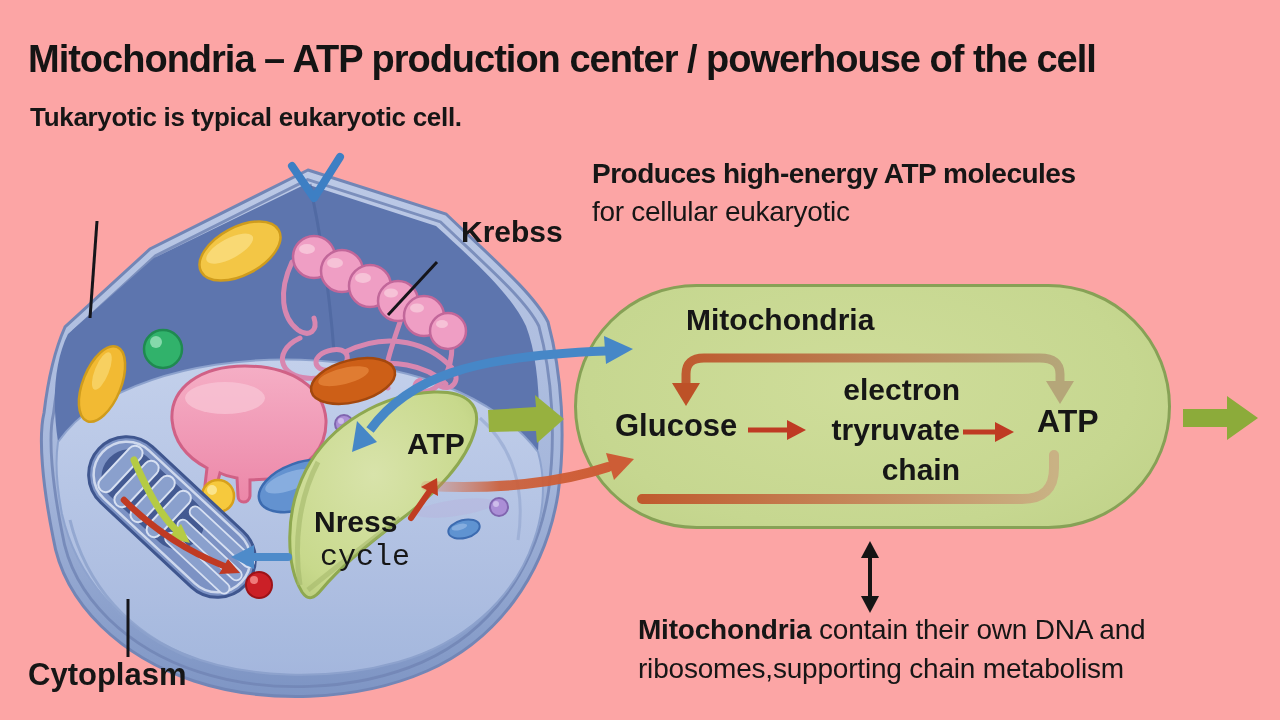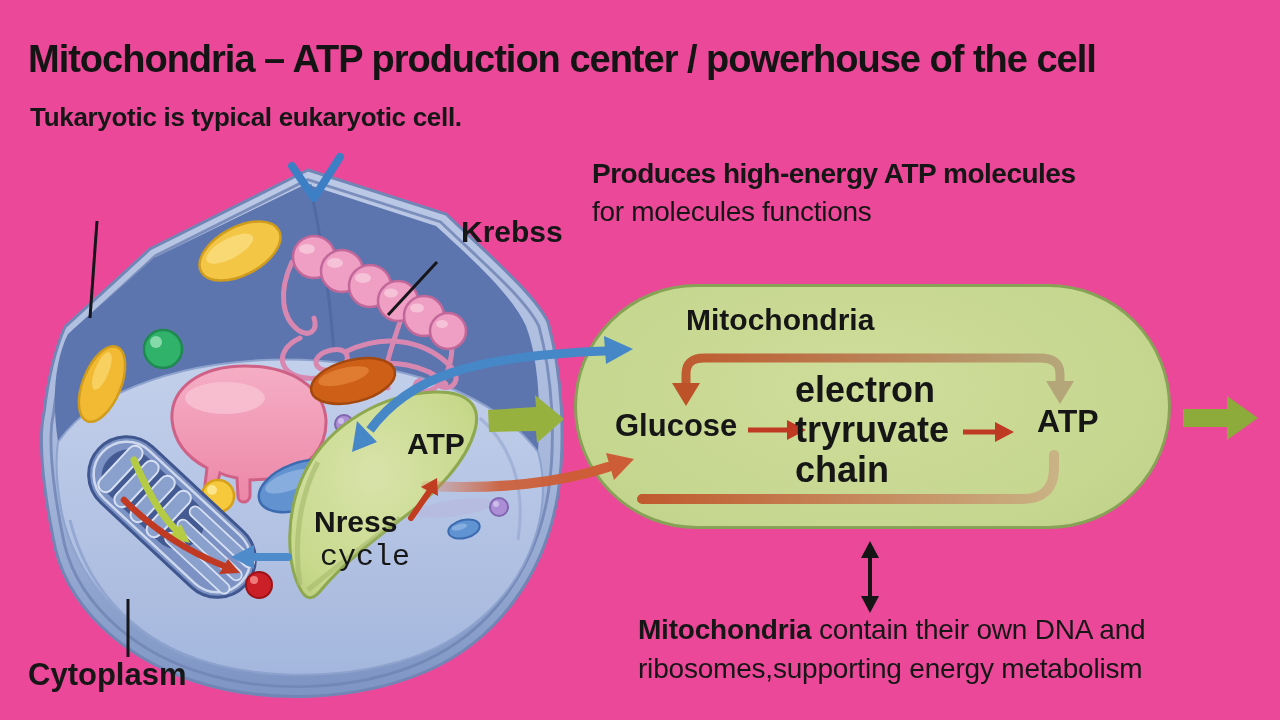--- a/index.html
+++ b/index.html
@@ -1,18 +1,18 @@
 <!DOCTYPE html>
 <html><head>
 <meta charset="utf-8">
 <style>
   html,body{margin:0;padding:0;}
   #stage{
     position:relative; width:1280px; height:720px; overflow:hidden;
-    background:#ec4899;
+    background:#fca5a5;
     font-family:"Liberation Sans", sans-serif;
     color:#161616;
   }
   .abs{position:absolute; white-space:nowrap;}
   .svg-layer{position:absolute; left:0; top:0; width:1280px; height:720px; pointer-events:none;}
   #cell-layer{z-index:1;}
   .capsule{
     position:absolute; left:574px; top:284px; width:597px; height:245px;
     border-radius:123px;
     background:radial-gradient(115% 150% at 48% 42%, #cfdd9a 0%, #c6d790 40%, #b7ca7d 80%, #abc073 100%);
@@ -28,21 +28,21 @@
   .note1{left:592px; top:158px; font-size:28px; font-weight:bold; letter-spacing:-0.5px;}
   .note2{left:592px; top:196px; font-size:28px; letter-spacing:-0.3px;}
   .lab-nucleus{left:30px; top:182px; font-size:30px; font-weight:bold;}
   .lab-krebss{left:461px; top:215px; font-size:30px; font-weight:bold;}
   .lab-cytoplasm{left:28px; top:657px; font-size:31px; font-weight:bold;}
   .lab-atp-cell{left:407px; top:427px; font-size:30px; font-weight:bold;}
   .lab-nress{left:314px; top:505px; font-size:30px; font-weight:bold;}
   .lab-cycle{left:320px; top:540px; font-size:30px;font-family:Liberation Mono, monospace;}
   .box-title{left:686px; top:303px; font-size:30px; font-weight:bold;}
   .box-glucose{left:615px; top:408px; font-size:31px; font-weight:bold;}
-  .box-middle{left:795px; top:370px; width:165px; text-align:left; font-size:36px; font-weight:bold; line-height:40px; white-space:normal;}
+  .box-middle{left:795px; top:370px; width:165px; text-align:right; font-size:30px; font-weight:bold; line-height:40px; white-space:normal;}
   .box-atp{left:1037px; top:403px; font-size:32px; font-weight:bold;}
   .bottom-note{left:590px; top:610px; font-size:28px; line-height:39px; letter-spacing:-0.2px;margin-left:48px;}
 </style>
 </head>
 <body>
 
 <div id="stage">
 
   <svg id="cell-layer" class="svg-layer" viewBox="0 0 1280 720">
     <defs>
@@ -264,35 +264,35 @@
       <path d="M 870,554 L 870,600" stroke="#151515" stroke-width="4"></path>
       <polygon points="870,541 861,558 879,558" fill="#151515"></polygon>
       <polygon points="870,613 861,596 879,596" fill="#151515"></polygon>
     </g>
   </svg>
 
   <div class="abs txt title">Mitochondria – ATP production center / powerhouse of the cell</div>
   <div class="abs txt subtitle">Tukaryotic is typical eukaryotic cell.</div>
 
   <div class="abs txt note1">Produces high-energy ATP molecules</div>
-  <div class="abs txt note2">for molecules functions</div>
+  <div class="abs txt note2">for cellular eukaryotic</div>
 
   <div class="abs txt lab-krebss">Krebss</div>
   <div class="abs txt lab-cytoplasm">Cytoplasm</div>
   <div class="abs txt lab-atp-cell">ATP</div>
   <div class="abs txt lab-nress">Nress</div>
   <div class="abs txt lab-cycle">cycle</div>
 
   <div class="abs txt box-title">Mitochondria</div>
   <div class="abs txt box-glucose">Glucose</div>
   <div class="abs txt box-middle">
     <div>electron</div>
     <div>tryruvate</div>
     <div>chain</div>
   </div>
   <div class="abs txt box-atp">ATP</div>
 
   <div class="abs txt bottom-note">
     <div><span class="b">Mitochondria</span><span> contain their own DNA and</span></div>
-    <div>ribosomes,supporting energy metabolism</div>
+    <div>ribosomes,supporting chain metabolism</div>
   </div>
 
 </div>
 
 </body></html>

